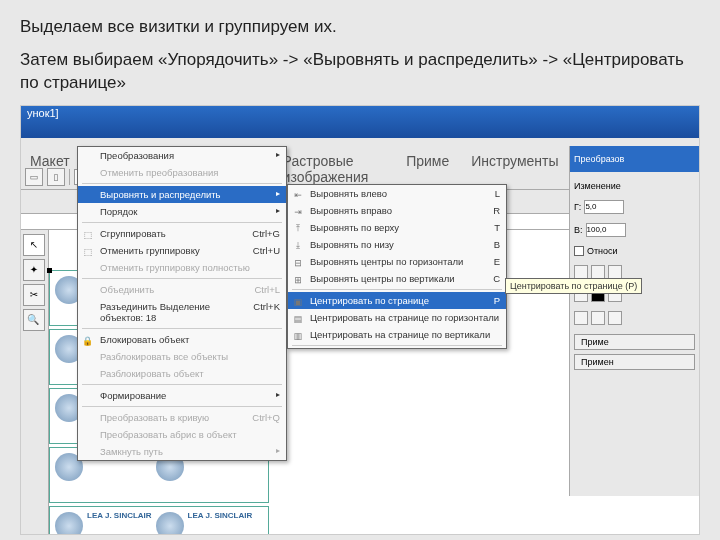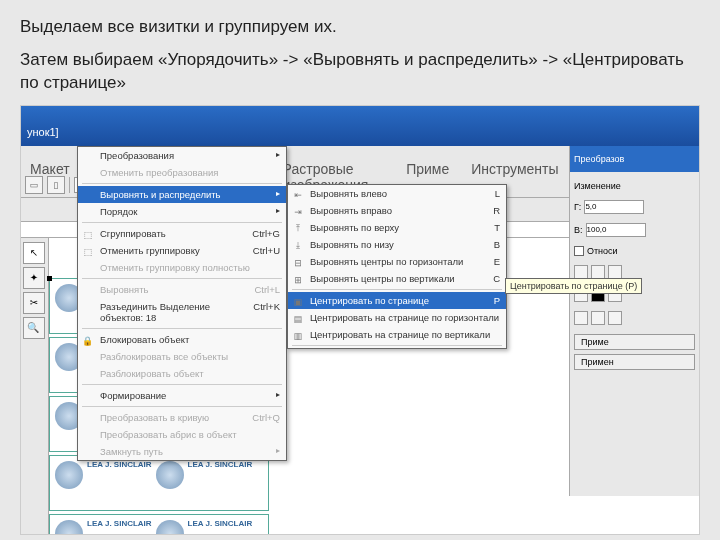--- a/index.html
+++ b/index.html
@@ -1,20 +1,20 @@
 <!DOCTYPE html>
 <html><head>
 <meta charset="utf-8">
 <style>
 *{margin:0;padding:0;box-sizing:border-box;font-family:Arial,sans-serif}
 body{width:720px;height:540px;background:#e8e8e8;overflow:hidden}
 .page{padding:16px 20px}
 .instr{font-size:17px;line-height:1.35;color:#222;margin-bottom:10px}
 .app{background:#fff;position:relative;height:430px;border:1px solid #ccc;overflow:hidden}
-.titlebar{background:linear-gradient(#2a6cc5,#1a4d9e);height:20px;color:#fff;font-size:11px;padding:20px 6px}
+.titlebar{background:linear-gradient(#2a6cc5,#1a4d9e);height:32px;color:#fff;font-size:11px;padding:1px 6px}
 .menubar{background:#e8e8e8;height:20px;font-size:14px;color:#555;display:flex;gap:12px;padding:14px 4px}
 .menubar span{padding:1px 5px}
 .menubar .open{background:#2a6cc5;color:#fff}
 .tbar{background:#e8e8e8;height:24px;border-bottom:1px solid #aaa;display:flex;align-items:center;gap:4px;padding:0 4px}
 .tbar .btn{width:18px;height:18px;border:1px solid #999;background:#f4f4f4;display:flex;align-items:center;justify-content:center;font-size:9px;color:#666}
 .tbar .sep{width:1px;height:16px;background:#aaa}
 .tbar input{width:40px;height:16px;font-size:9px;border:1px solid #999;padding:0 2px}
 .ruler{background:#fff;height:16px;border-bottom:1px solid #aaa;position:relative;font-size:8px;color:#333}
 .ruler .tick{position:absolute;top:2px}
 .workarea{position:relative;height:350px;background:#fff;display:flex}
@@ -34,21 +34,21 @@
 .menu2{position:absolute;left:266px;top:78px;width:220px;background:#f8f8f8;border:1px solid #666;box-shadow:2px 2px 4px rgba(0,0,0,.3);z-index:11;font-size:9.5px}
 .mi{padding:3px 6px 3px 22px;position:relative;display:flex;justify-content:space-between;color:#333}
 .mi.dis{color:#aaa}
 .mi.hl{background:#2a6cc5;color:#fff}
 .mi .arr{font-size:8px}
 .mi .ico{position:absolute;left:3px;width:14px;height:14px;font-size:9px;color:#777;display:flex;align-items:center;justify-content:center}
 .msep{height:1px;background:#ccc;margin:2px 4px}
 .rpanel{position:absolute;right:0;top:40px;width:130px;border-left:1px solid #aaa;background:#e8e8e8;height:350px;font-size:9px;padding:4px}
 .rpanel .hdr{background:#2a6cc5;color:#fff;padding:8px 4px;margin:-4px -4px 4px -4px;font-size:9px}
 .rpanel .row{margin:9px 0;display:flex;align-items:center;gap:3px}
-.rpanel input{width:60px;height:14px;font-size:8px;border:1px solid #999}
+.rpanel input{width:40px;height:14px;font-size:8px;border:1px solid #999}
 .rpanel .chk{width:10px;height:10px;border:1px solid #666;background:#fff}
 .rpanel .sw{width:14px;height:14px;border:1px solid #999;background:#f4f4f4;display:inline-block}
 .rpanel .sw.b{background:#000}
 .rpanel .btn2{border:1px solid #999;background:#f0f0f0;padding:2px 6px;font-size:9px;margin-top:4px}
 .tooltip{position:absolute;left:484px;top:172px;background:#ffffe1;border:1px solid #666;font-size:9px;padding:2px 4px;z-index:12;color:#333}
 </style>
 </head>
 <body>
 
 <div class="page">
@@ -165,21 +165,21 @@
       <div class="mi">
           <span class="ico">⬚</span>
           <span>Отменить группировку</span>
           <span>Ctrl+U</span>
         </div>
       <div class="mi dis">
           <span>Отменить группировку полностью</span>
         </div>
       <div class="msep"></div>
       <div class="mi dis">
-          <span>Выровнять</span>
+          <span>Объединить</span>
           <span>Ctrl+L</span>
         </div>
       <div class="mi">
           <span>Разъединить Выделение объектов: 18</span>
           <span>Ctrl+K</span>
         </div>
       <div class="msep"></div>
       <div class="mi">
           <span class="ico">🔒</span>
           <span>Блокировать объект</span>

